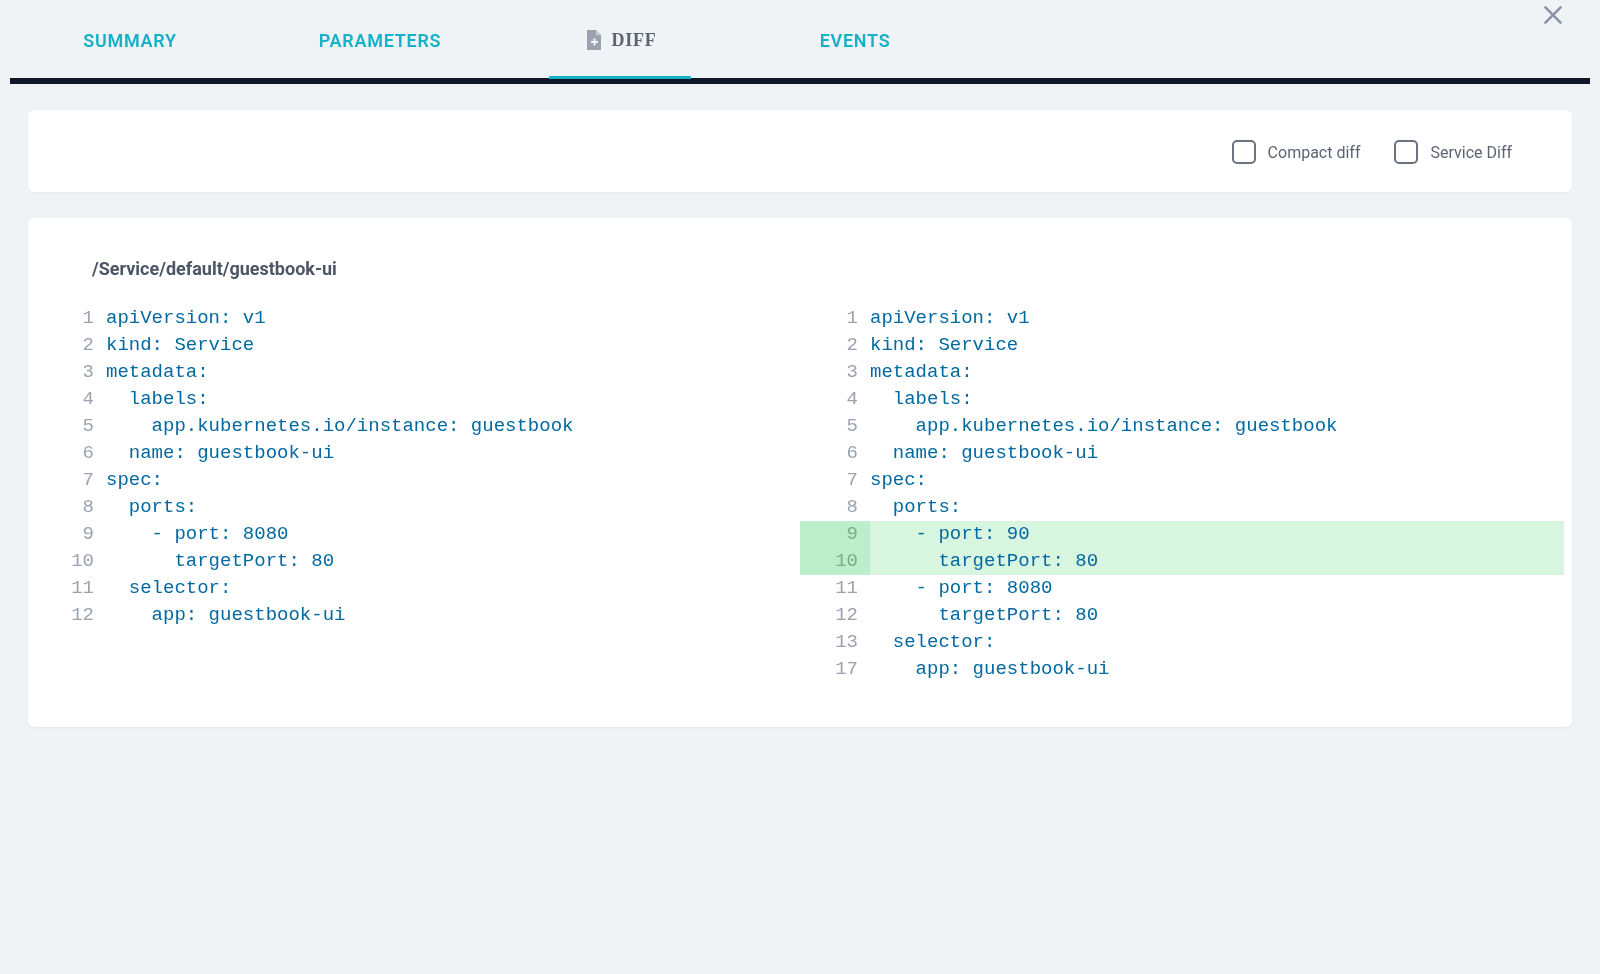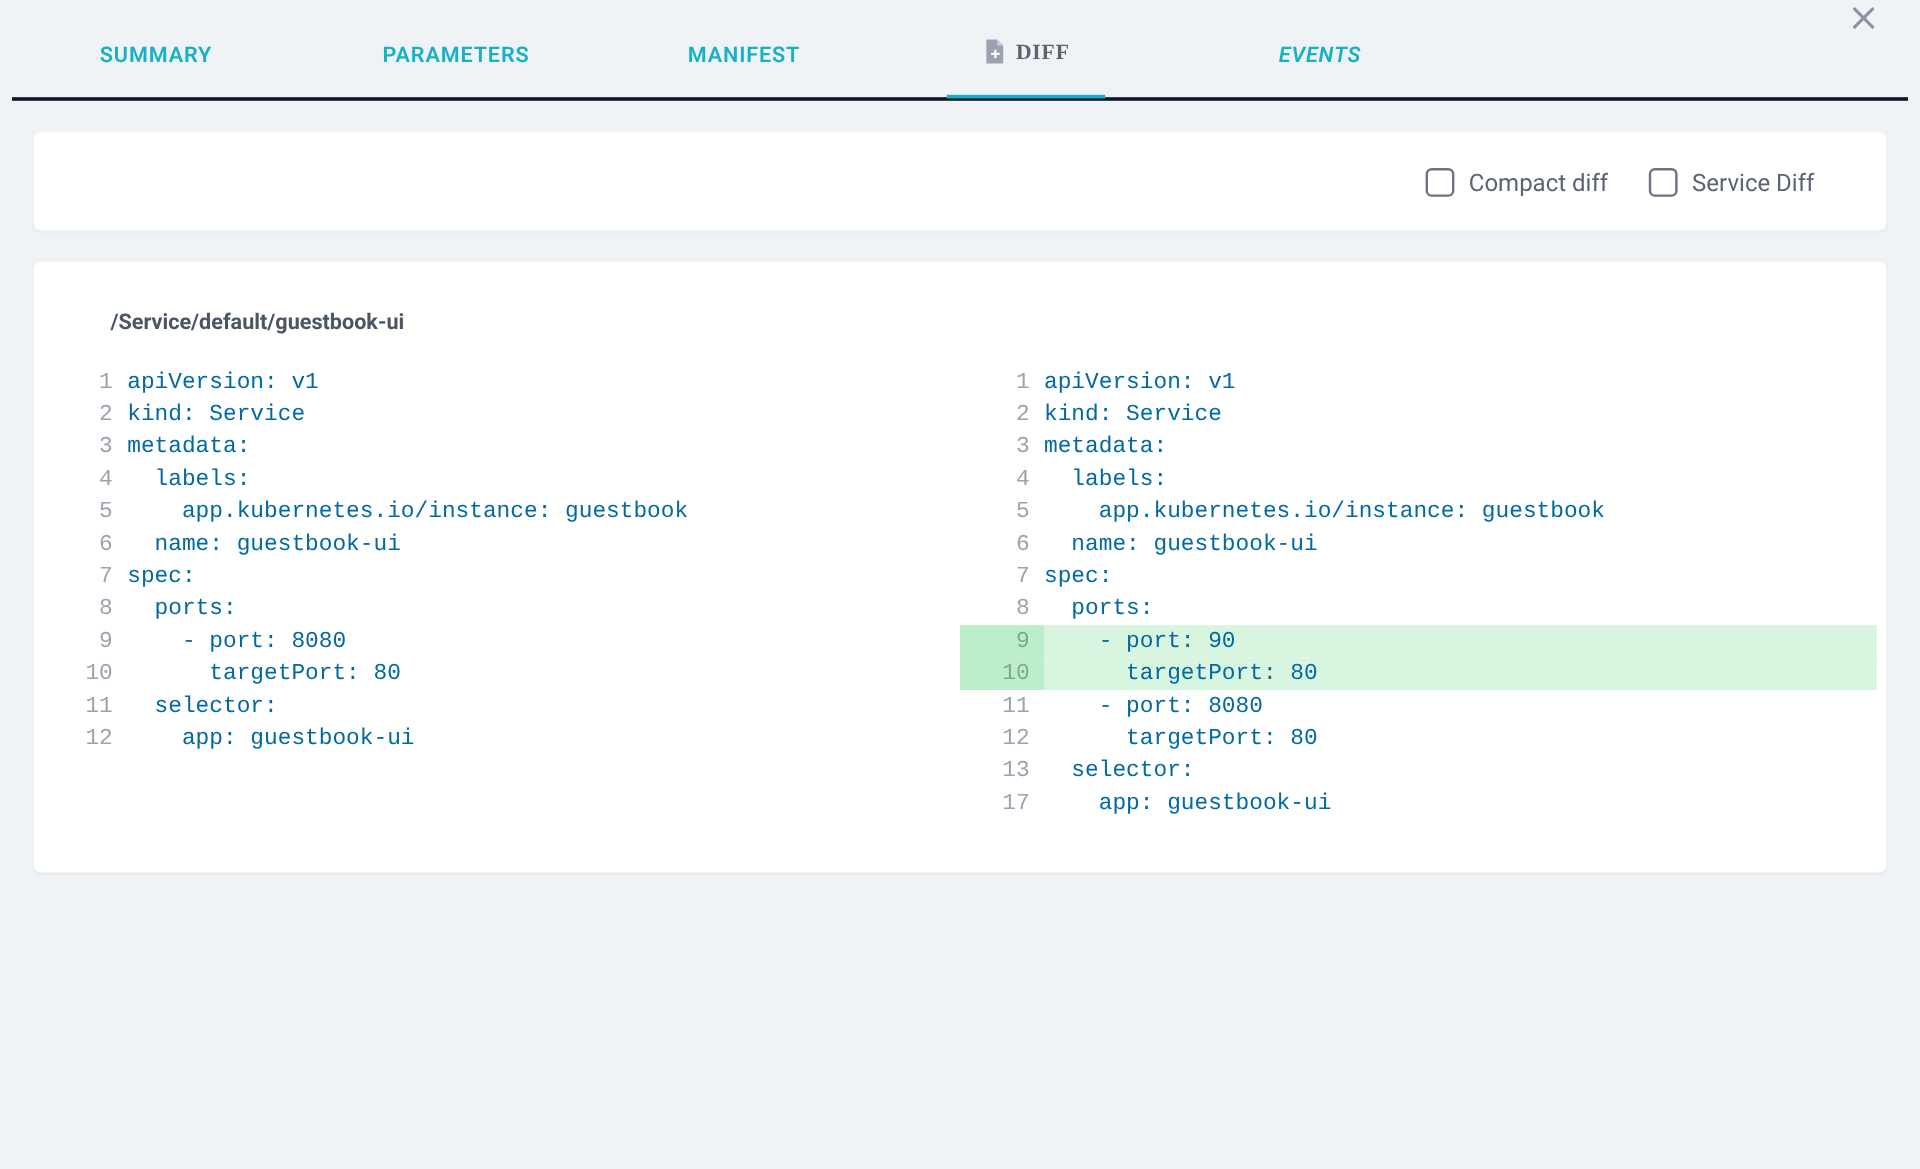--- a/index.html
+++ b/index.html
@@ -19,22 +19,21 @@
     width: 26px;
     height: 26px;
     color: #8a94a6;
     cursor: pointer;
   }
   .close-x svg { width: 100%; height: 100%; }
 
   
   .tabbar {
     display: flex;
-    align-items: flex-end;
-    border-bottom: 3px solid #0f172a;
+    border-bottom: 6px solid #0f172a;
     height: 84px;
     padding-left: 0;
     margin-left: 10px;
     margin-right: 10px;
   }
   .tab {
     flex: 0 0 auto;
     text-align: center;
     font-weight: 600;
     font-size: 18px;
@@ -86,21 +85,21 @@
     justify-content: flex-end;
     align-items: center;
     padding: 30px 60px 28px 30px;
   }
   .chk {
     display: flex;
     align-items: center;
     margin-left: 34px;
     cursor: pointer;
     color: #5b6470;
-    font-size: 20px;
+    font-size: 16px;
   }
   .chk .box {
     width: 24px;
     height: 24px;
     border: 2px solid #6b7380;
     border-radius: 5px;
     margin-right: 12px;
   }
 
   .diff-card {
@@ -146,23 +145,20 @@
       <path d="M5 5 L19 19 M19 5 L5 19" stroke="currentColor" stroke-width="2.4" stroke-linecap="round" fill="none"></path>
     </svg>
 </div>
 
 <div class="tabbar">
   <div class="tab">
     <span>SUMMARY</span>
   </div>
   <div class="tab">
     <span>PARAMETERS</span>
-  </div>
-  <div class="tab">
-    <span>MANIFEST</span>
   </div>
   <div class="tab sel">
     <span class="tab-icon">
       <svg viewBox="0 0 20 24">
         <path d="M3 2h9l5 5v15H3z" fill="#9aa3af"></path>
         <path d="M12 2v5h5" fill="#c8ced6"></path>
         <rect x="7" y="13" width="7" height="1.8" fill="#fff"></rect>
         <rect x="9.6" y="10.4" width="1.8" height="7" fill="#fff"></rect>
       </svg>
     </span><span>DIFF</span>

